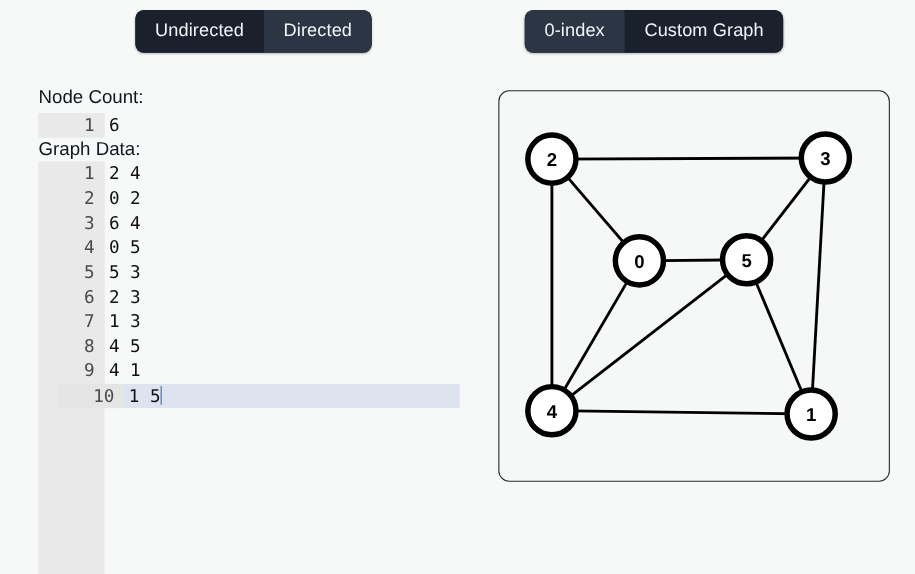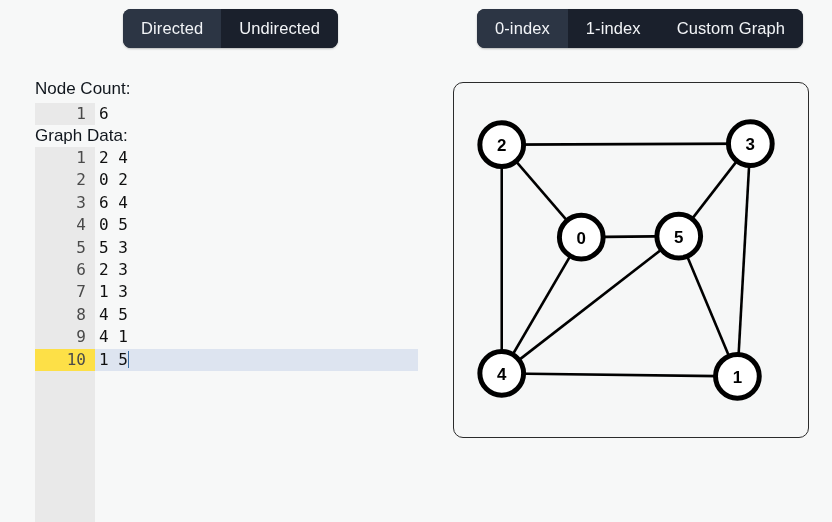--- a/index.html
+++ b/index.html
@@ -82,21 +82,22 @@
     position: relative;
     height: 22.4px;
     line-height: 22.4px;
     display: flex;
     align-items: center;
   }
   .code-line.active .ln-bg {
     background: #dde4f0;
   }
   .code-line.active .ln-num {
-    background: #fde047;
+    background: #e5e5e5;
+    margin-left: 18px;
   }
   .ln-bg {
     position: absolute;
     left: 60px;
     right: 0;
     top: 0;
     bottom: 0;
   }
   .ln-num {
     position: relative;
@@ -158,27 +159,26 @@
   .gedge {
     stroke: #000000;
     stroke-width: 2.6;
     fill: none;
   }
 </style>
 </head>
 <body>
 
 <div class="seg-group" id="mode-toggle">
+    <div class="seg-btn">Undirected</div>
     <div class="seg-btn selected">Directed</div>
-    <div class="seg-btn">Undirected</div>
   </div>
 
 <div class="seg-group" id="index-toggle">
     <div class="seg-btn selected">0-index</div>
-    <div class="seg-btn">1-index</div>
     <div class="seg-btn">Custom Graph</div>
   </div>
 
 <div class="left-pane">
 
   <div class="field-label" id="node-count-label">Node Count:</div>
 
   <div class="editor" id="node-count-editor">
     <div class="editor-gutter"></div>
     <div class="code-body">

